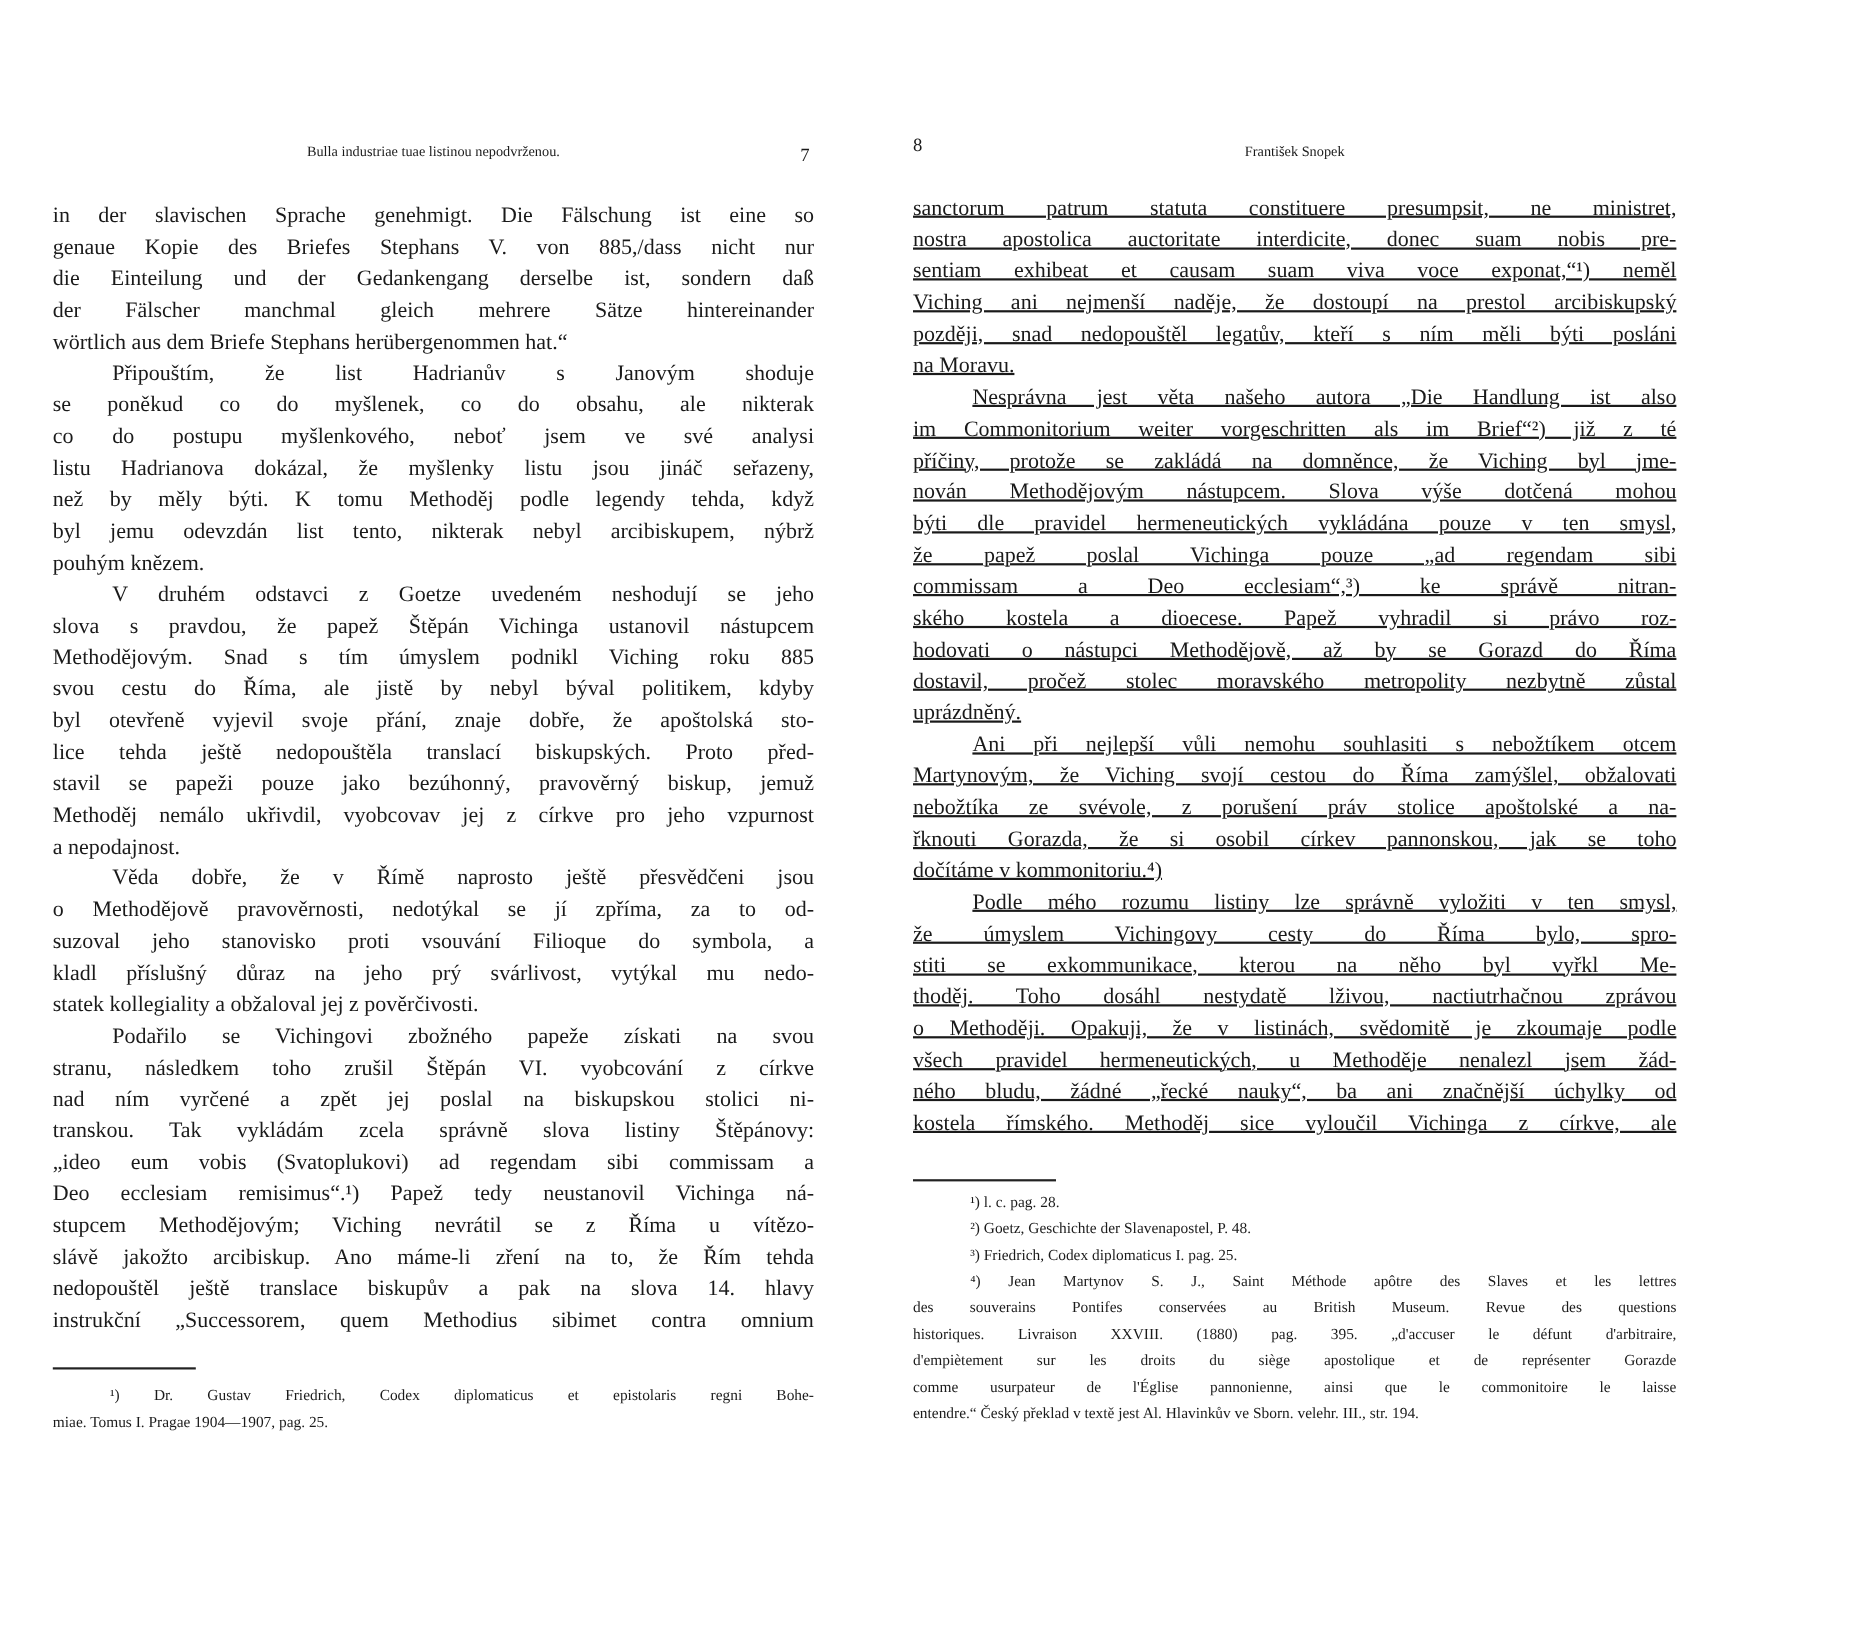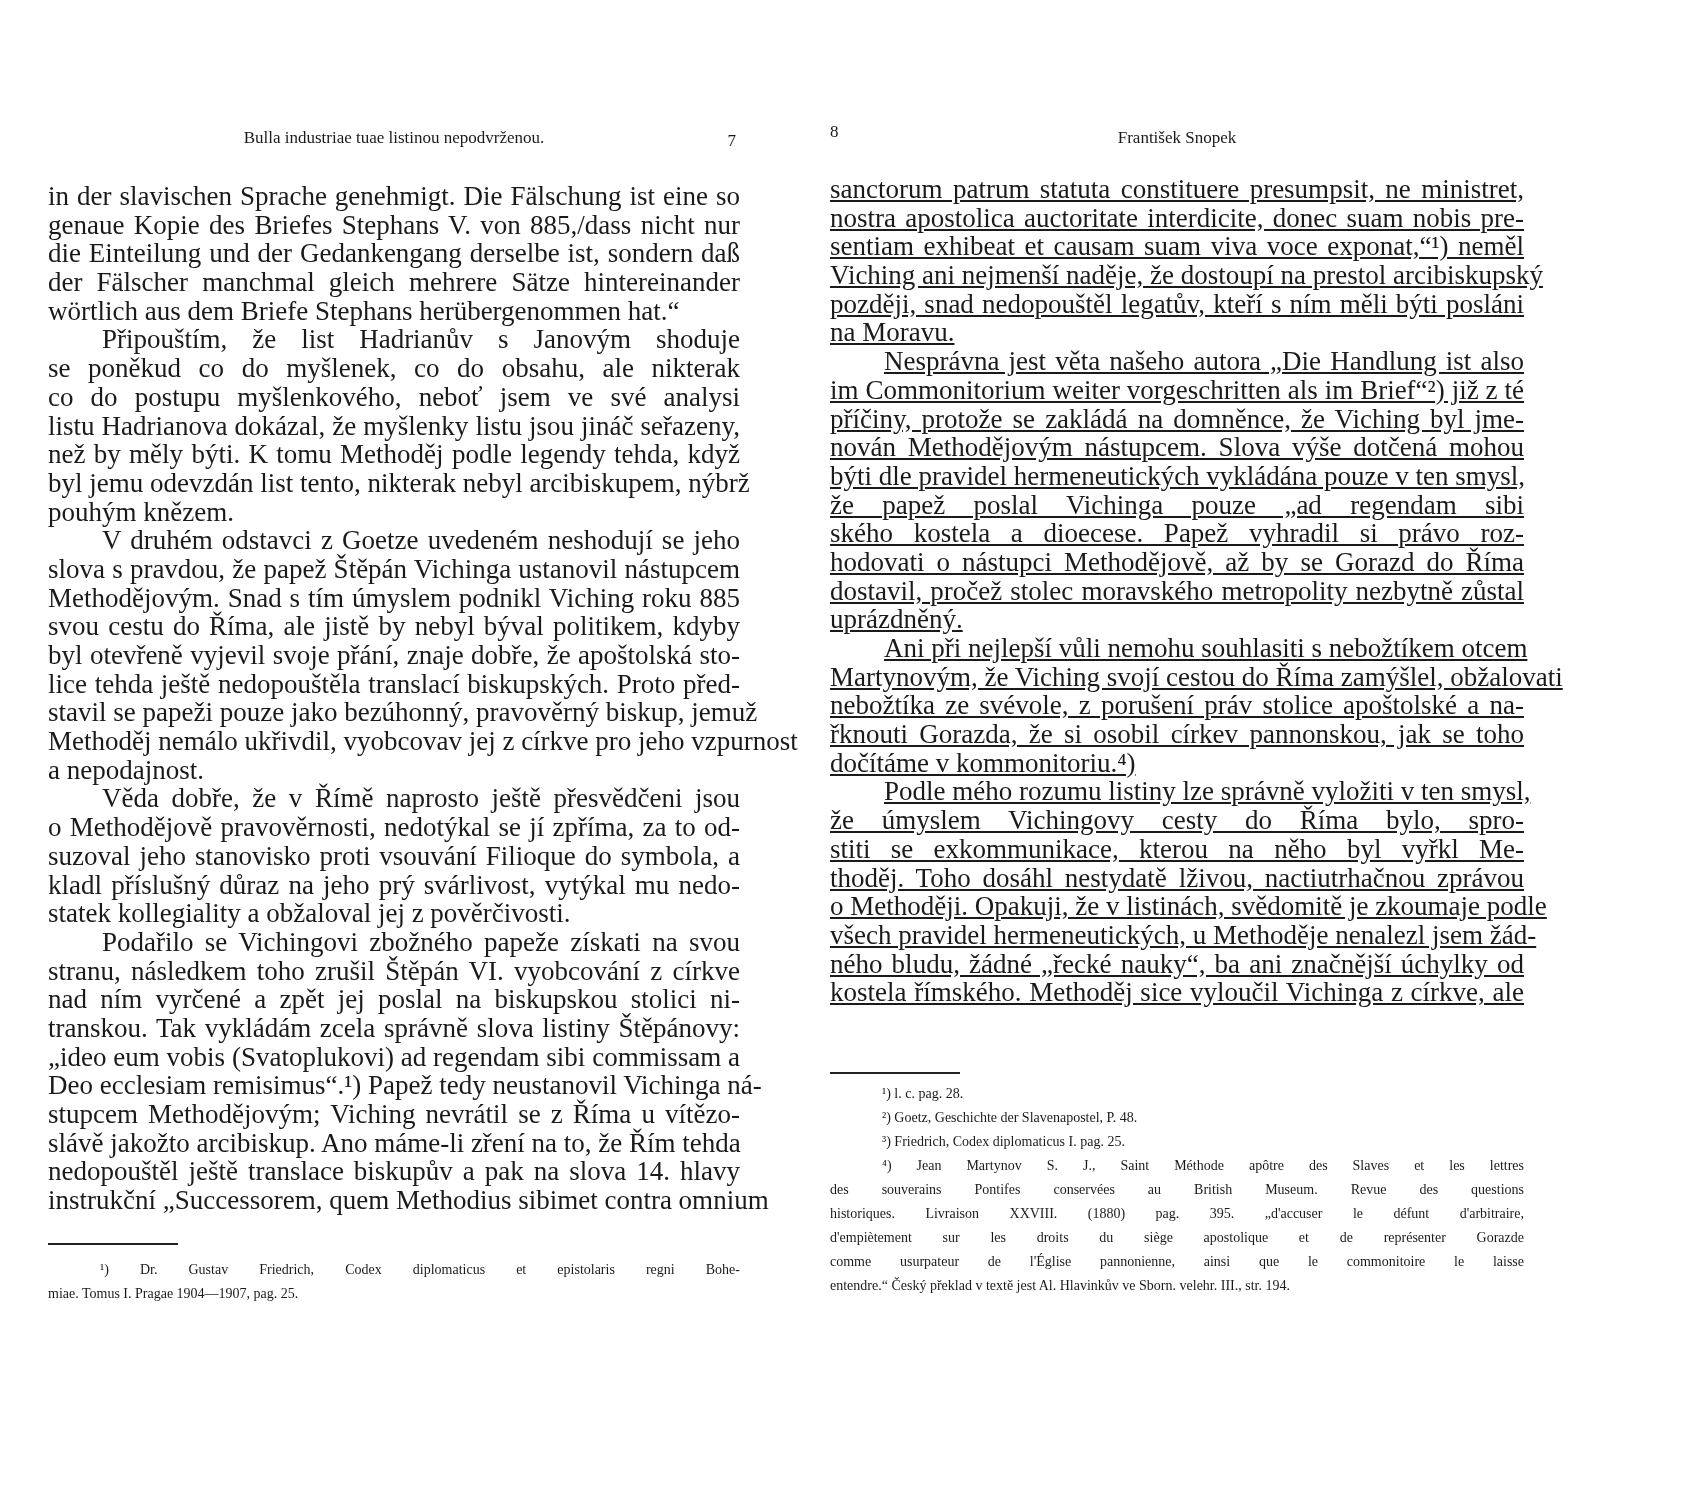--- a/index.html
+++ b/index.html
@@ -5,28 +5,28 @@
   html, body { margin: 0; padding: 0; background: #ffffff; }
   body {
     width: 1694px; height: 1500px; position: relative; overflow: hidden;
     font-family: "Liberation Serif", "DejaVu Serif", serif; color: #1a1a1a;
   }
   .page { position: absolute; top: 0; }
   .page-left { left: 48px; width: 692px; }
   .page-right { left: 830px; width: 694px; }
   .running-head {
     position: absolute; top: 128px; width: 100%;
-    font-size: 17px; line-height: 20px; text-align: center;
+    font-size: 13px; line-height: 20px; text-align: center;
   }
   .page-num { position: absolute; top: 128px; font-size: 17px; line-height: 20px; }
   .page-left .page-num { right: 4px; top: 131px; }
   .page-right .page-num { left: 0; top: 122px; }
   .body {
     position: absolute; top: 182px; left: 0; width: 100%;
-    font-size: 27px; line-height: 28.7px; text-align: justify;
+    font-size: 20px; line-height: 28.7px; text-align: justify;
   }
   .page-right .body { top: 175px; text-decoration: underline; }
   .line { display: block; white-space: nowrap; text-align: justify; text-align-last: justify; height: 28.7px; }
   .line.last { text-align-last: left; }
   .line.indent { padding-left: 54px; }
   .rule { position: absolute; height: 1.5px; background: #222; width: 130px; }
   .page-left .rule { top: 1243px; left: 0; }
   .page-right .rule { top: 1072px; left: 0; }
   .notes {
     position: absolute; left: 0; width: 100%;
@@ -98,20 +98,21 @@
       <span class="line">sentiam exhibeat et causam suam viva voce exponat,“¹) neměl</span>
       <span class="line">Viching ani nejmenší naděje, že dostoupí na prestol arcibiskupský</span>
       <span class="line">později, snad nedopouštěl legatův, kteří s ním měli býti posláni</span>
       <span class="line last">na Moravu.</span>
       <span class="line indent">Nesprávna jest věta našeho autora „Die Handlung ist also</span>
       <span class="line">im Commonitorium weiter vorgeschritten als im Brief“²) již z té</span>
       <span class="line">příčiny, protože se zakládá na domněnce, že Viching byl jme-</span>
       <span class="line">nován Methodějovým nástupcem. Slova výše dotčená mohou</span>
       <span class="line">býti dle pravidel hermeneutických vykládána pouze v ten smysl,</span>
       <span class="line">že papež poslal Vichinga pouze „ad regendam sibi</span>
+      <span class="line">commissam a Deo ecclesiam“,³) ke správě nitran-</span>
       <span class="line">ského kostela a dioecese. Papež vyhradil si právo roz-</span>
       <span class="line">hodovati o nástupci Methodějově, až by se Gorazd do Říma</span>
       <span class="line">dostavil, pročež stolec moravského metropolity nezbytně zůstal</span>
       <span class="line last">uprázdněný.</span>
       <span class="line indent">Ani při nejlepší vůli nemohu souhlasiti s nebožtíkem otcem</span>
       <span class="line">Martynovým, že Viching svojí cestou do Říma zamýšlel, obžalovati</span>
       <span class="line">nebožtíka ze svévole, z porušení práv stolice apoštolské a na-</span>
       <span class="line">řknouti Gorazda, že si osobil církev pannonskou, jak se toho</span>
       <span class="line last">dočítáme v kommonitoriu.⁴)</span>
       <span class="line indent">Podle mého rozumu listiny lze správně vyložiti v ten smysl,</span>

